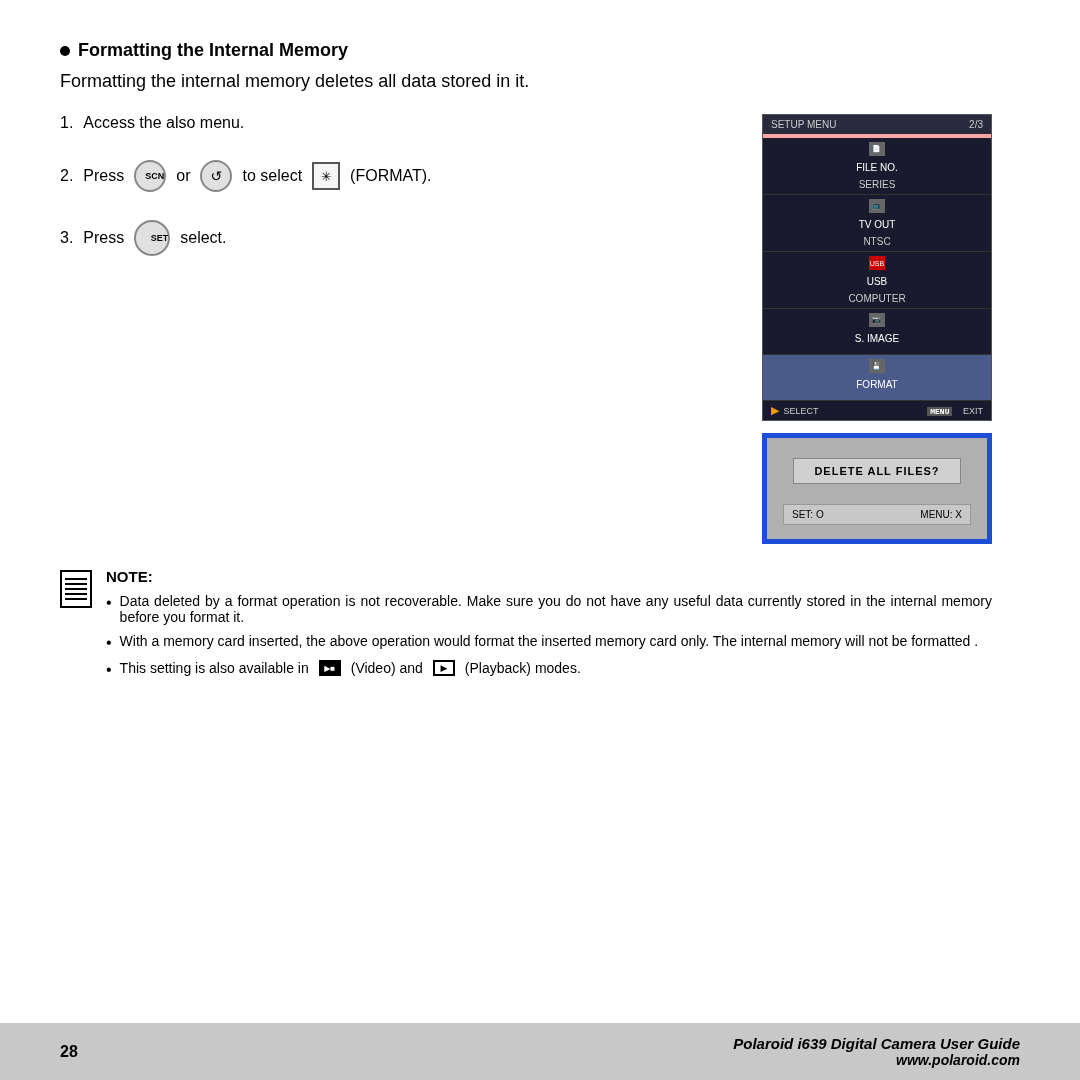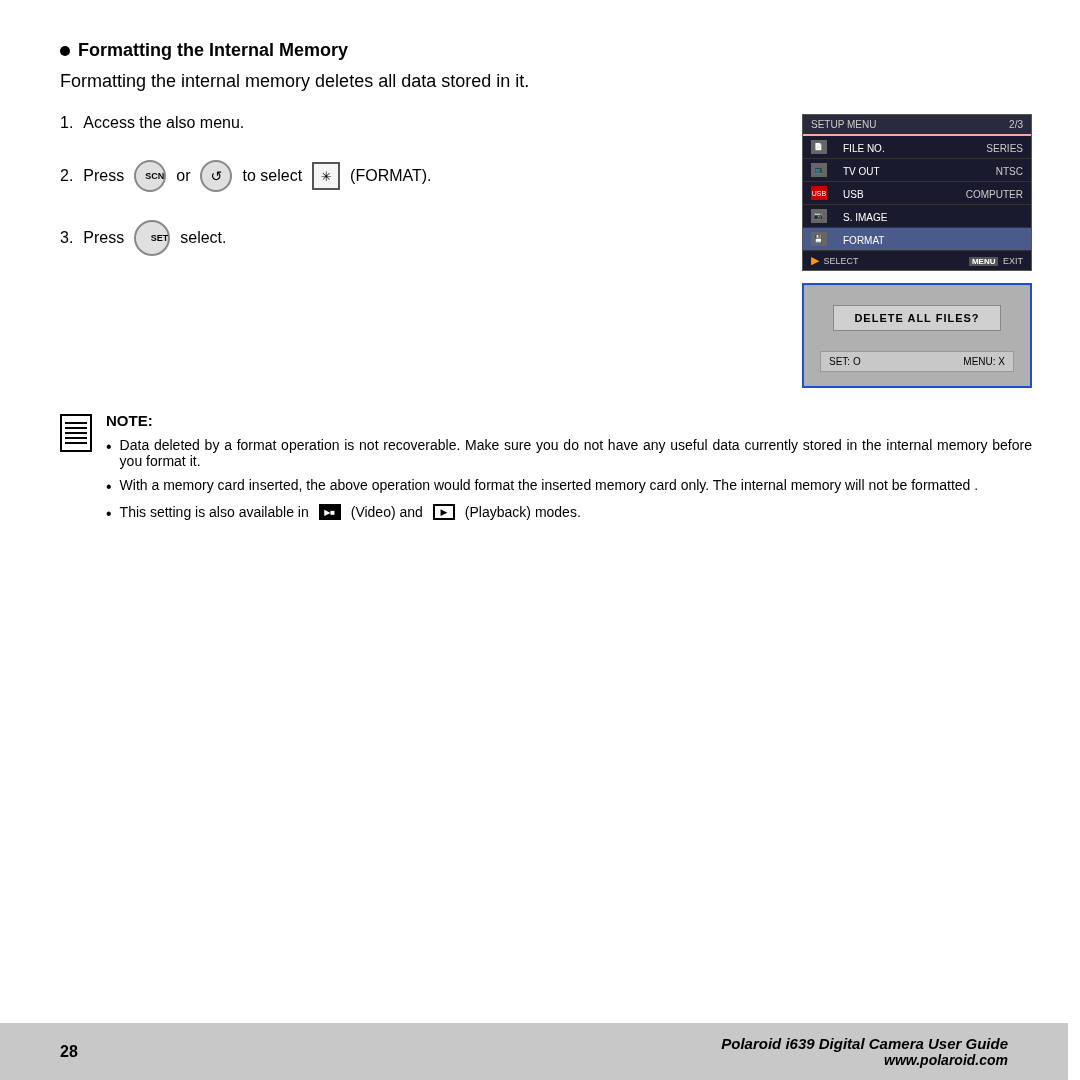--- a/index.html
+++ b/index.html
@@ -9,21 +9,21 @@
       height: 1080px;
       background: #ffffff;
       font-family: Arial, sans-serif;
       font-size: 15px;
       color: #000;
       position: relative;
       overflow: hidden;
     }
 
     .page-content {
-      padding: 40px 48px 30px 60px;
+      padding: 40px 88px 30px 60px;
     }
 
     .section-title {
       font-size: 18px;
       font-weight: bold;
       margin-bottom: 10px;
       display: flex;
       align-items: center;
       gap: 8px;
     }
@@ -147,29 +147,30 @@
       width: 230px;
     }
 
     .setup-menu-header {
       background: #2a2a3e;
       display: flex;
       justify-content: space-between;
       padding: 4px 8px;
       font-size: 10px;
       color: #ccc;
-      border-bottom: 2px solid #fca5a5;
+      border-bottom: 4px solid #fca5a5;
     }
 
     .menu-row {
       display: flex;
-      align-items: flex-end;
+      align-items: center;
       padding: 4px 8px;
       border-bottom: 1px solid #333;
-      gap: 16px;
+      gap: 6px;
+      flex-direction: column;
     }
 
     .menu-row.format-selected {
       background: #4a5a8a;
     }
 
     .menu-icon {
       width: 16px;
       height: 14px;
       background: #666;
@@ -203,21 +204,21 @@
     }
 
     .arrow-right {
       color: #f90;
       font-size: 11px;
     }
 
     
     .delete-dialog {
       background: #b0b0b0;
-      border: 2px solid #1d4ed8;
+      border: 5px solid #1d4ed8;
       width: 230px;
       padding: 20px 16px 14px 16px;
       display: flex;
       flex-direction: column;
       align-items: center;
       gap: 20px;
     }
 
     .delete-btn {
       background: #d0d0d0;
@@ -323,21 +324,21 @@
       font-size: 9px;
       vertical-align: middle;
       margin: 0 2px;
     }
 
     
     .page-footer {
       position: absolute;
       bottom: 0;
       left: 0;
-      right: 12px;
+      right: 0;
       background: #c8c8c8;
       display: flex;
       align-items: center;
       justify-content: space-between;
       padding: 12px 60px;
     }
 
     .footer-page-num {
       font-size: 16px;
       font-weight: bold;
@@ -362,21 +363,22 @@
     .menu-exit {
       font-size: 9px;
       color: #ccc;
     }
 
     .menu-exit strong {
       background: #555;
       color: #fff;
       padding: 0 3px;
       font-size: 8px;
-      margin-right: 2px;
+      margin-right: 8px;
+      font-family: Liberation Mono, monospace;
     }
   </style>
 </head>
 <body>
 
 <div class="page-content">
 
   <div class="section-title">
     <span class="bullet-dot"></span>
     <span>Formatting the Internal Memory</span>

